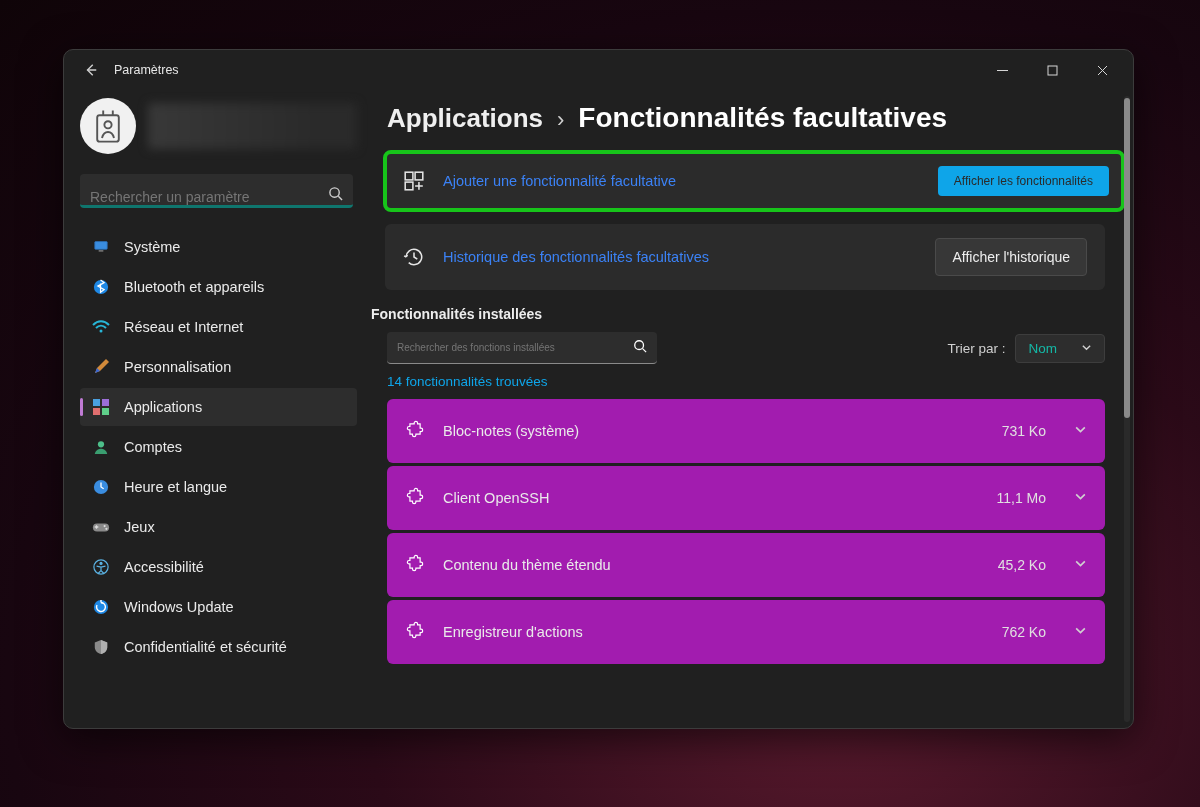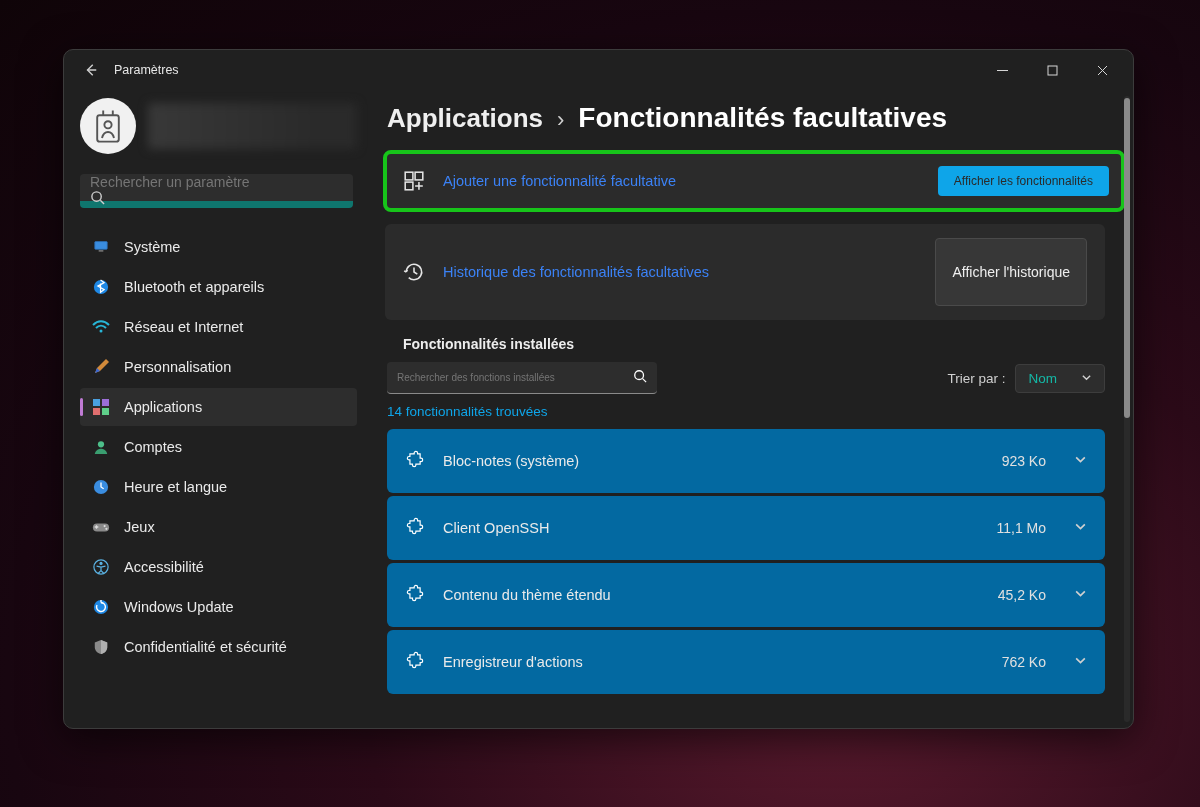--- a/index.html
+++ b/index.html
@@ -37,22 +37,22 @@
   .sidebar { width: 303px; padding: 0 10px 0 16px; display:flex; flex-direction:column; }
   .profile { display:flex; align-items:center; gap:12px; margin: 8px 0 20px 0; }
   .avatar {
     width: 56px; height: 56px; border-radius: 50%; background:#f1f1f1;
     display:flex; align-items:center; justify-content:center;
   }
   .avatar svg { width: 30px; height: 36px; color:#555; }
   .profile-blur { flex:1; height: 46px; background: linear-gradient(90deg,#383838,#2a2a2a 80%); filter: blur(5px); border-radius: 4px; }
 
   .search-box {
-    display:flex; align-items:flex-start; background:#2d2d2d; border-bottom:7px solid #0f766e;
-    border-radius:4px; height:34px; padding:0 10px; margin: 0 4px 20px 0; flex-direction: column;
+    display:flex; align-items:flex-end; background:#2d2d2d; border-bottom:3px solid #0f766e;
+    border-radius:4px; height:34px; padding:0 10px; margin: 0 4px 20px 0;
   }
   .search-box input {
     flex:1; background:transparent; border:none; outline:none; color:#cfcfcf; font-size:14px;
   }
   .search-box .mag { color:#cfcfcf; }
 
   .nav { display:flex; flex-direction:column; gap:2px; }
   .nav-item {
     display:flex; align-items:center; gap:14px; height:38px; padding:0 12px;
     border-radius:4px; font-size:14.5px; color:#eaeaea; position:relative;
@@ -75,43 +75,43 @@
   }
   .panel-highlight { outline: 4px solid #17c41a; outline-offset: -2px; border-radius:6px; margin: 0 0 14px 18px; padding-right:14px; }
   .panel .picon { width:22px; height:22px; color:#e5e5e5; flex:0 0 22px; display:flex;align-items:center;justify-content:center;}
   .panel .plabel { font-size:14.5px; color:#3b82f6; flex:1; }
   .btn-primary {
     background:#0ea5e9; color:#2b2b2b; border:none; border-radius:4px;
     padding:8px 16px; font-size:12px; font-weight:500;
   }
   .btn-secondary {
     background:#373737; color:#eeeeee; border:1px solid #4a4a4a; border-radius:4px;
-    padding:25px 16px; font-size:14px;
-  }
-
-  .section-label { font-size:14px; font-weight:600; color:#ededed; margin: 16px 0 10px 36px; }
+    padding:10px 16px; font-size:14px;
+  }
+
+  .section-label { font-size:14px; font-weight:600; color:#ededed; margin: 16px 0 10px 4px; }
 
   .row-controls { display:flex; align-items:center; margin: 0 18px 8px 20px; gap:16px; }
   .mini-search {
     display:flex; align-items:center; background:#2d2d2d; border-bottom:1px solid #8a8a8a;
     border-radius:4px; height:32px; padding:0 10px; width:270px;
   }
   .mini-search input { flex:1; background:transparent; border:none; outline:none; color:#cfcfcf; font-size:10px; }
   .sort-area { margin-left:auto; display:flex; align-items:center; gap:10px; }
   .sort-label { font-size:13.5px; color:#d0d0d0; }
   .sort-dd {
     display:flex; align-items:center; gap:24px; background:#2d2d2d; border:1px solid #3d3d3d;
     border-radius:4px; padding:6px 12px; font-size:13.5px; color:#14b8a6;
   }
 
   .count-line { font-size:13.5px; color:#0ea5e9; margin: 10px 0 10px 20px; }
 
   .feature-list { margin: 0 18px 0 20px; display:flex; flex-direction:column; gap:3px; }
   .feature-row {
-    background:#0369a1; border-radius:6px; display:flex; align-items:center;
+    background:#a21caf; border-radius:6px; display:flex; align-items:center;
     padding: 20px 18px; gap:18px;
   }
   .feature-row .fname { font-size:14.5px; color:#eaeaea; flex:1; }
   .feature-row .fsize { font-size:14px; color:#e0e0e0; margin-right:10px; }
   .chev { color:#d0d0d0; }
 
   .scrollbar {
     position:absolute; right:3px; top:6px; bottom:6px; width:6px;
     background:#2a2a2a; border-radius:3px;
   }
@@ -343,21 +343,21 @@
       </div>
 
       <div class="count-line">14 fonctionnalités trouvées</div>
 
       <div class="feature-list">
         <div class="feature-row">
           <span class="picon puzzle-icon"><svg viewBox="0 0 20 20" fill="none" stroke="currentColor" stroke-width="1.4">
                 <path d="M4 4h5v-1a2 2 0 1 1 4 0v1h3v5h1a2 2 0 1 1 0 4h-1v3h-5v1a2 2 0 1 1-4 0v-1H4v-5H3a2 2 0 1 1 0-4h1V4z" transform="scale(0.85) translate(1.8 1.8)"></path>
               </svg></span>
           <span class="fname">Bloc-notes (système)</span>
-          <span class="fsize">923 Ko</span>
+          <span class="fsize">731 Ko</span>
           <span class="chev"><svg width="13" height="13" viewBox="0 0 12 12" fill="none" stroke="currentColor" stroke-width="1.5">
                 <path d="M2 4l4 4 4-4"></path>
               </svg></span>
         </div>
         <div class="feature-row">
           <span class="picon puzzle-icon"><svg viewBox="0 0 20 20" fill="none" stroke="currentColor" stroke-width="1.4">
                 <path d="M4 4h5v-1a2 2 0 1 1 4 0v1h3v5h1a2 2 0 1 1 0 4h-1v3h-5v1a2 2 0 1 1-4 0v-1H4v-5H3a2 2 0 1 1 0-4h1V4z" transform="scale(0.85) translate(1.8 1.8)"></path>
               </svg></span>
           <span class="fname">Client OpenSSH</span>
           <span class="fsize">11,1 Mo</span>

